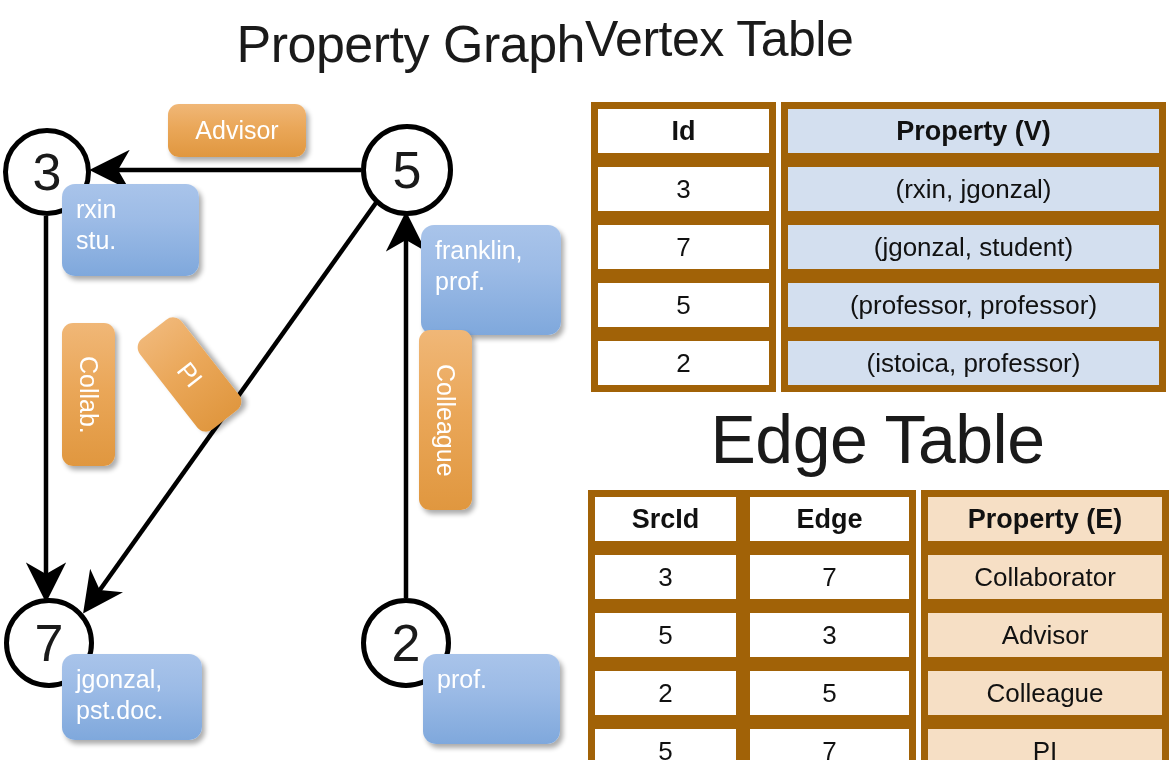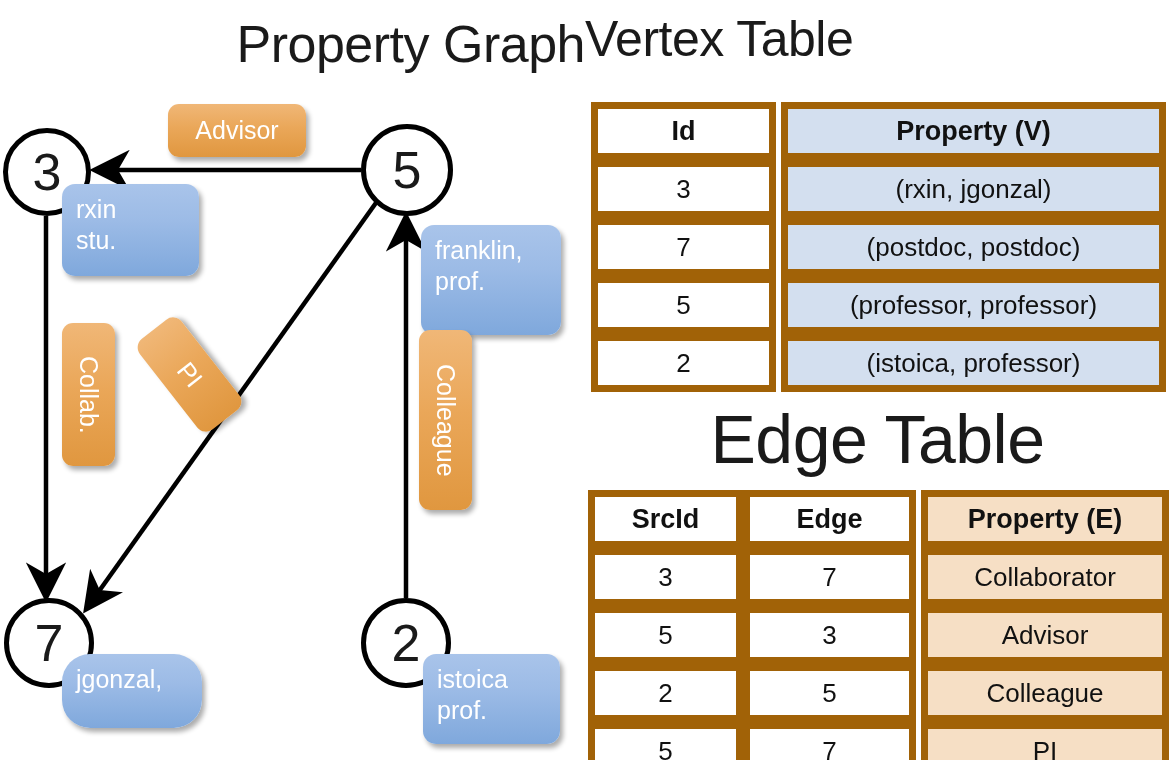--- a/index.html
+++ b/index.html
@@ -176,26 +176,26 @@
   <div class="prop-box" style="left:62px; top:184px; width:137px; height:92px;">
     <div>rxin</div>
     <div>stu.</div>
   </div>
 
   <div class="prop-box" style="left:421px; top:188px; width:140px; height:110px;margin-top:37px;">
     <div>franklin,</div>
     <div>prof.</div>
   </div>
 
-  <div class="prop-box" style="left:62px; top:654px; width:140px; height:74px;border-radius:28px;">
+  <div class="prop-box" style="left:62px; top:654px; width:140px; height:86px;">
     <div>jgonzal,</div>
+    <div>pst.doc.</div>
   </div>
 
   <div class="prop-box" style="left:423px; top:654px; width:137px; height:90px;">
-    <div>istoica</div>
     <div>prof.</div>
   </div>
 
   <div class="edge-label" style="left:168px; top:104px; width:138px; height:53px;">
     <span>Advisor</span>
   </div>
 
   <div class="edge-label vertical" style="left:62px; top:323px; width:53px; height:143px;">
     <span>Collab.</span>
   </div>
@@ -225,21 +225,21 @@
     </thead>
     <tbody>
       <tr>
         <td>3</td>
         <td class="spacer"></td>
         <td class="cell-blue">(rxin, jgonzal)</td>
       </tr>
       <tr>
         <td>7</td>
         <td class="spacer"></td>
-        <td class="cell-blue">(postdoc, postdoc)</td>
+        <td class="cell-blue">(jgonzal, student)</td>
       </tr>
       <tr>
         <td>5</td>
         <td class="spacer"></td>
         <td class="cell-blue">(professor, professor)</td>
       </tr>
       <tr>
         <td>2</td>
         <td class="spacer"></td>
         <td class="cell-blue">(istoica, professor)</td>

